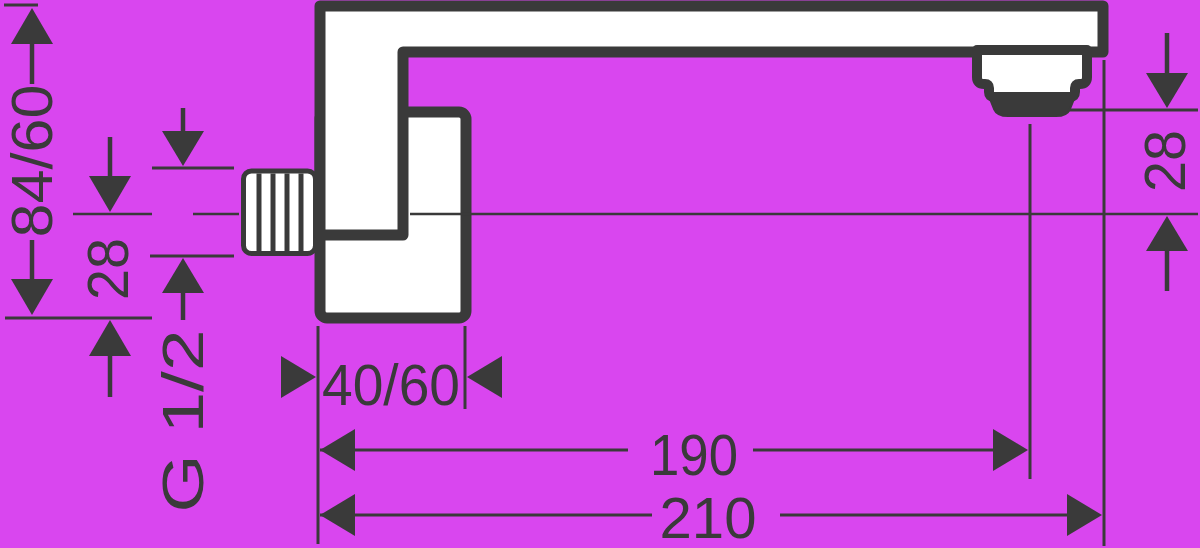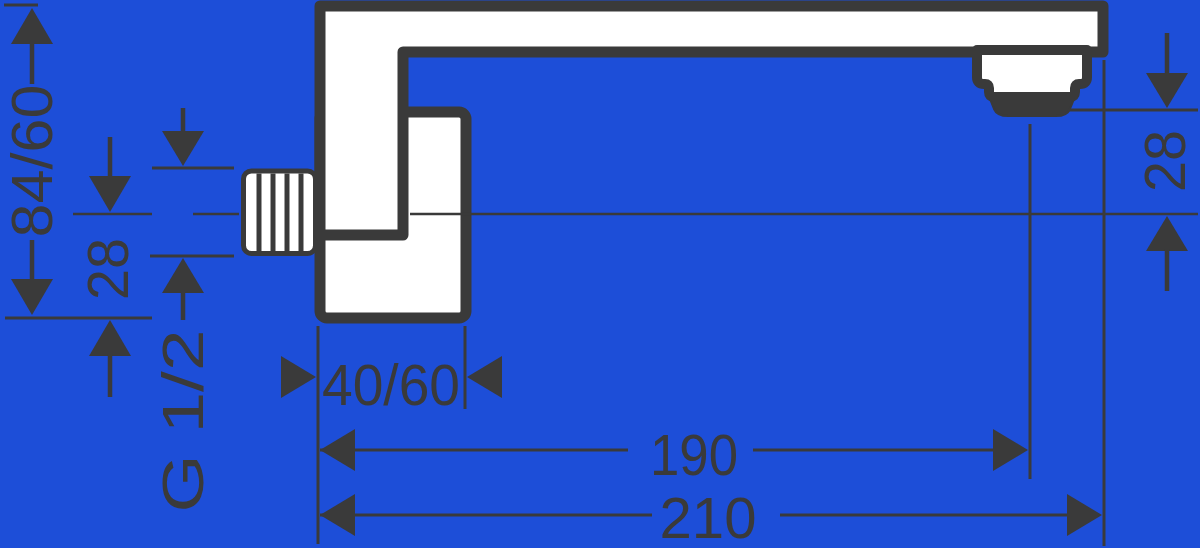--- a/index.html
+++ b/index.html
@@ -5,21 +5,21 @@
   html, body {
     margin: 0;
     padding: 0;
     background: #ffffff;
     font-family: "Liberation Sans", sans-serif;
   }
   .stage {
     position: relative;
     width: 1200px;
     height: 548px;
-    background: #1d4ed8;
+    background: #d946ef;
     overflow: hidden;
     text-decoration: underline;
   }
   svg.drawing {
     position: absolute;
     left: 0;
     top: 0;
     display: block;
   }
   

